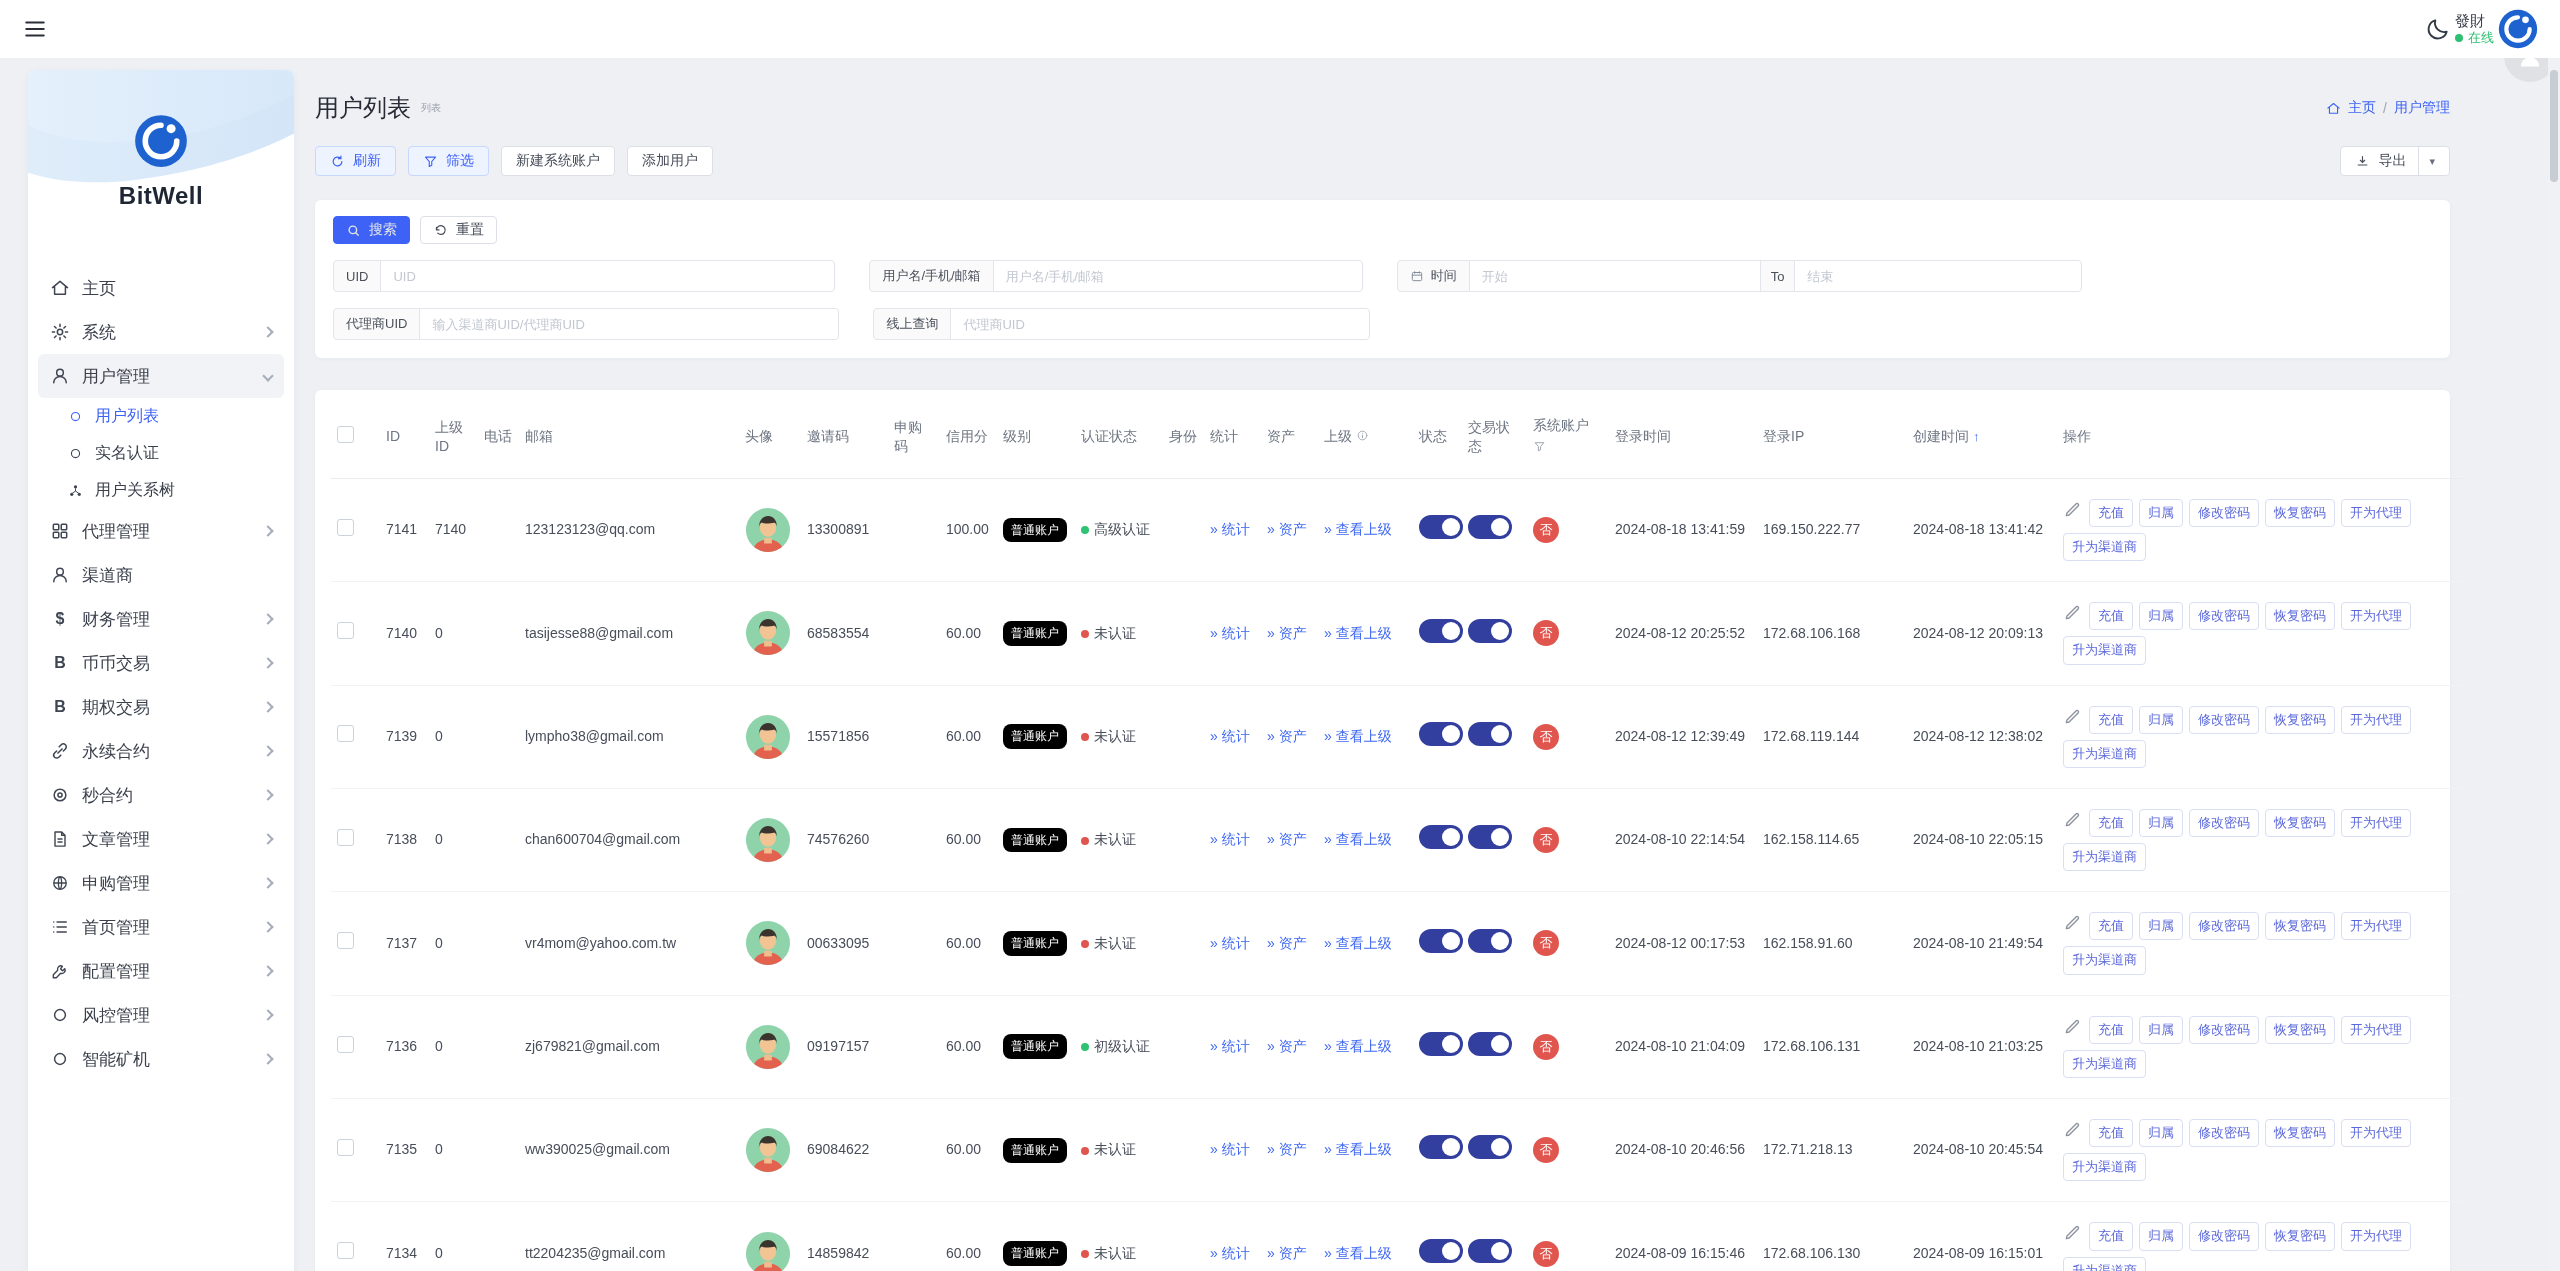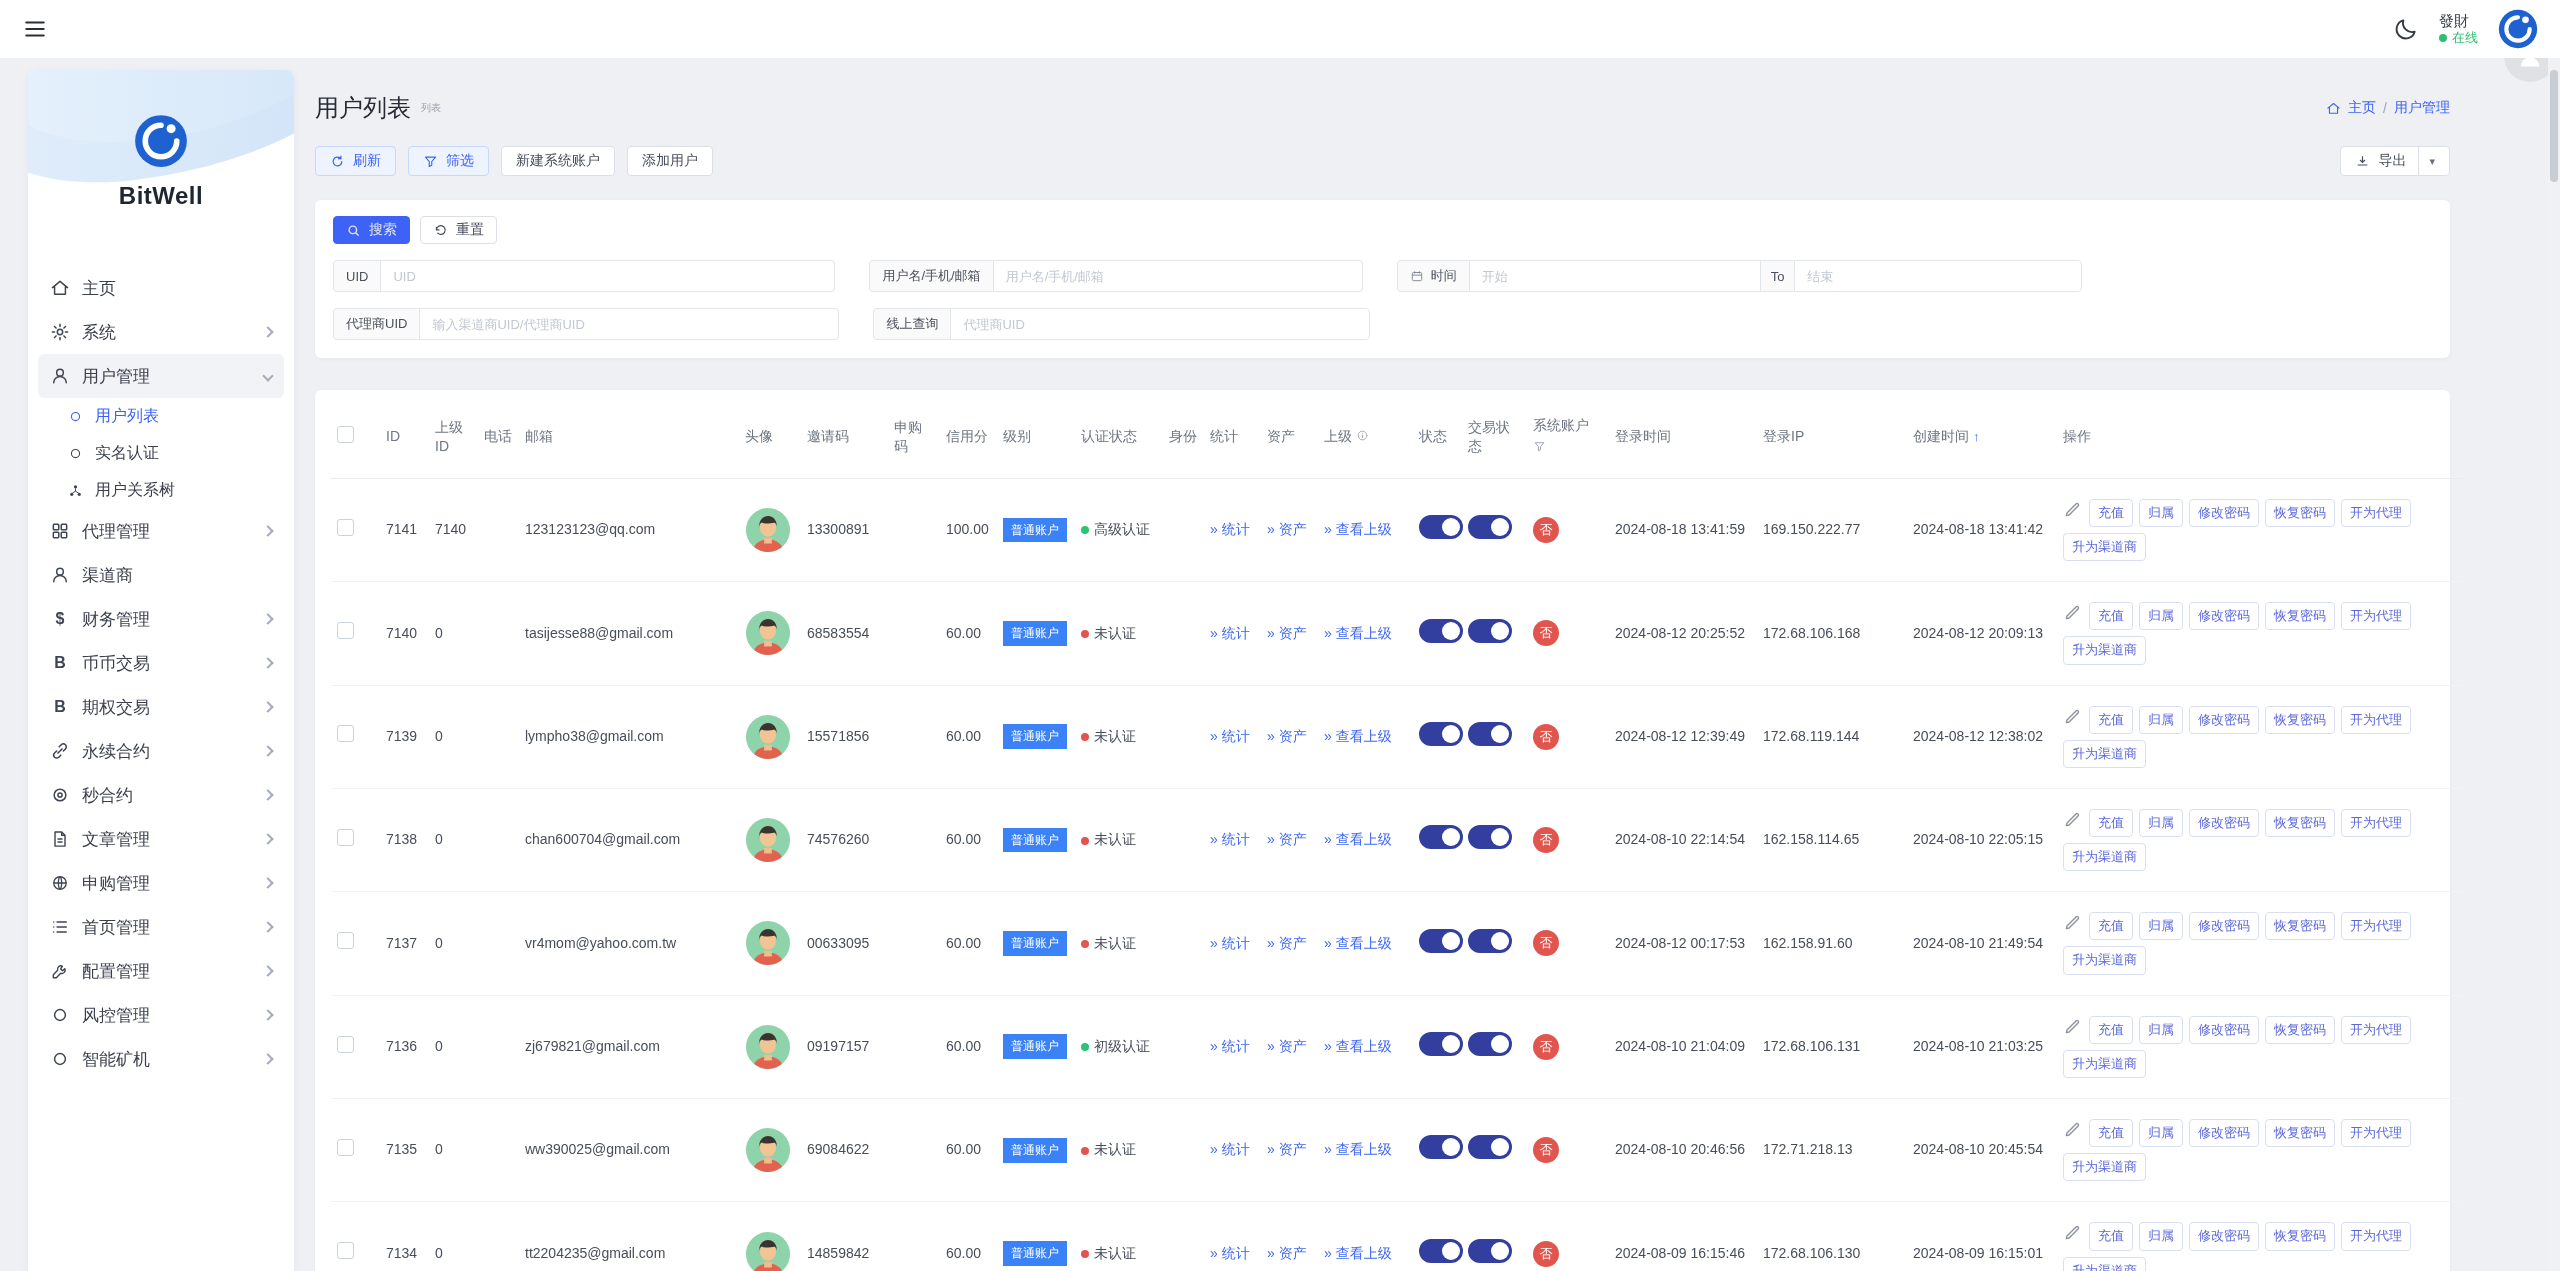--- a/index.html
+++ b/index.html
@@ -3,21 +3,21 @@
 <meta charset="utf-8">
 <style>
   *{box-sizing:border-box;margin:0;padding:0}
   html,body{width:2560px;height:1271px;overflow:hidden}
   body{font-family:"Liberation Sans","DejaVu Sans",sans-serif;background:#eef0f4;color:#474d59;font-size:14px}
   svg{display:block}
 
   
   .topbar{position:fixed;top:0;left:0;right:0;height:58px;background:#fff;display:flex;align-items:center;padding:0 22px;z-index:20}
   .hamburger{width:26px;height:26px;cursor:pointer;color:#2b2f38}
-  .topbar-right{margin-left:auto;display:flex;align-items:center;gap:20px}
+  .topbar-right{margin-left:auto;display:flex;align-items:center;gap:4px}
   .moon{width:26px;height:26px;color:#333a45;cursor:pointer}
   .userbox{text-align:left;cursor:pointer;line-height:1.25}
   .uname{font-size:15px;color:#3c414d}
   .ustatus{font-size:13px;color:#2fbf71;display:flex;align-items:center;gap:5px}
   .greendot{width:8px;height:8px;border-radius:50%;background:#2fbf71;display:inline-block}
   .avatar-logo{width:40px;height:40px;cursor:pointer}
   .float-avatar{position:fixed;top:30px;right:4px;width:52px;height:52px;border-radius:50%;background:#dfe1e4;display:flex;align-items:center;justify-content:center;z-index:15;cursor:pointer}
   .float-avatar svg{width:28px;height:28px;color:#fff}
 
   
@@ -78,21 +78,21 @@
   .finput{height:32px;border:1px solid #e2e5ea;border-radius:0 4px 4px 0;margin-left:-1px;padding:0 12px;font-size:13px;color:#333;outline:none;background:#fff;font-family:inherit}
   .finput::placeholder{color:#c2c7d1}
 
   .table-card{margin-top:32px;padding:6px 16px 0}
   table{width:100%;border-collapse:collapse;table-layout:fixed}
   th{padding:20px 6px;font-size:14px;font-weight:normal;color:#6e7683;text-align:left;border-bottom:1px solid #e9ebef;vertical-align:middle;line-height:1.35}
   td{padding:20px 6px;font-size:14px;color:#474d59;border-bottom:1px solid #f1f2f5;vertical-align:middle;line-height:1.4;word-wrap:break-word}
   .cbx{width:17px;height:17px;border:1px solid #ccd2da;border-radius:3px;display:inline-block;background:#fff;cursor:pointer}
   .avatar{width:46px;height:46px;display:block}
   .avatar svg{width:46px;height:46px}
-  .badge-level{display:inline-block;background:#3b82f6;color:#fff;font-size:12px;padding:4px 8px;border-radius:0;white-space:nowrap}
+  .badge-level{display:inline-block;background:#000000;color:#fff;font-size:12px;padding:4px 8px;border-radius:8px;white-space:nowrap}
   .dot{width:8px;height:8px;border-radius:50%;display:inline-block;margin-right:5px;vertical-align:middle}
   .dot.green{background:#2ec272}
   .dot.red{background:#e0564e}
   .tlink{color:#3f68f2;cursor:pointer}
   .toggle{width:44px;height:24px;border-radius:12px;background:#333f9e;position:relative;display:inline-block;cursor:pointer}
   .toggle::after{content:"";position:absolute;top:3px;right:3px;width:18px;height:18px;border-radius:50%;background:#fff}
   .badge-no{width:26px;height:26px;border-radius:50%;background:#e0564e;color:#fff;font-size:13px;display:inline-flex;align-items:center;justify-content:center}
   .nowrap{white-space:nowrap;overflow:hidden}
   .actions-wrap{display:flex;flex-wrap:wrap;gap:6px;}
   .act-btn{font-size:13px;color:#5b68da;border:1px solid #dadef3;border-radius:4px;padding:4px 8px;background:#fff;white-space:nowrap;cursor:pointer}

